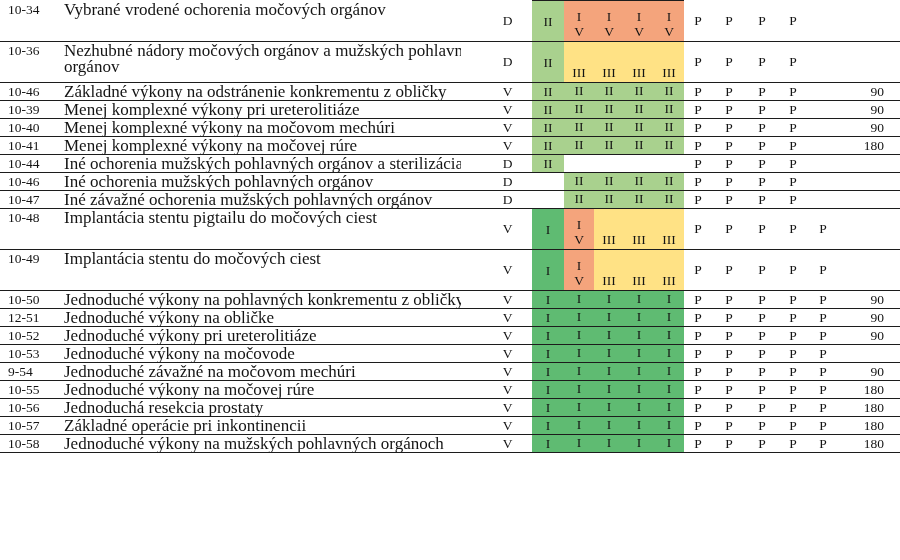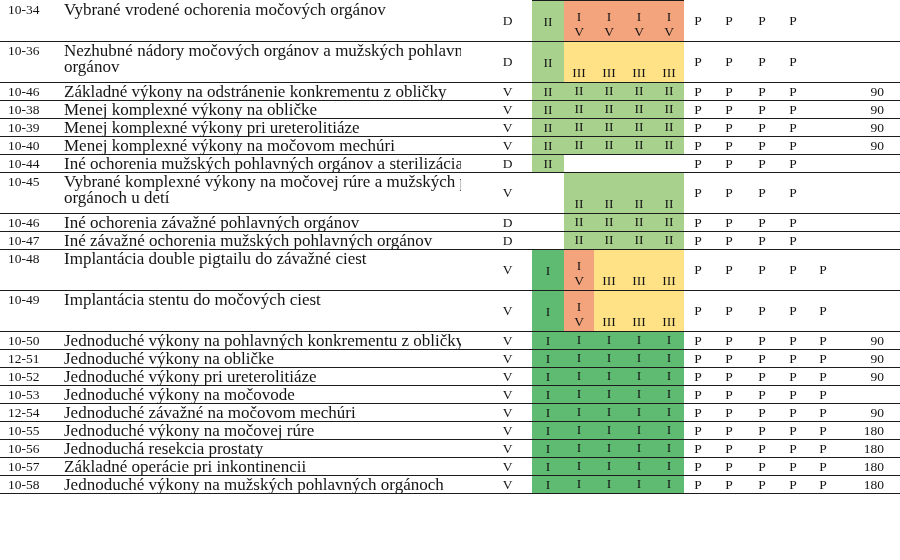--- a/index.html
+++ b/index.html
@@ -91,36 +91,20 @@
         <td class="grade gn" style="background: rgb(169, 209, 142);">II</td>
         <td class="grade gn" style="background: rgb(169, 209, 142);">II</td>
         <td class="pcol">P</td>
         <td class="pcol">P</td>
         <td class="pcol">P</td>
         <td class="pcol">P</td>
         <td class="pcol"></td>
         <td class="limit">90</td>
       </tr>
       <tr>
-        <td class="code">10-38</td>
-        <td class="desc">Menej komplexné výkony na obličke</td>
-        <td class="dv">V</td>
-        <td class="grade g1" style="background: rgb(169, 209, 142);">II</td>
-        <td class="grade gn" style="background: rgb(169, 209, 142);">II</td>
-        <td class="grade gn" style="background: rgb(169, 209, 142);">II</td>
-        <td class="grade gn" style="background: rgb(169, 209, 142);">II</td>
-        <td class="grade gn" style="background: rgb(169, 209, 142);">II</td>
-        <td class="pcol">P</td>
-        <td class="pcol">P</td>
-        <td class="pcol">P</td>
-        <td class="pcol">P</td>
-        <td class="pcol"></td>
-        <td class="limit">90</td>
-      </tr>
-      <tr>
         <td class="code">10-39</td>
         <td class="desc">Menej komplexné výkony pri ureterolitiáze</td>
         <td class="dv">V</td>
         <td class="grade g1" style="background: rgb(169, 209, 142);">II</td>
         <td class="grade gn" style="background: rgb(169, 209, 142);">II</td>
         <td class="grade gn" style="background: rgb(169, 209, 142);">II</td>
         <td class="grade gn" style="background: rgb(169, 209, 142);">II</td>
         <td class="grade gn" style="background: rgb(169, 209, 142);">II</td>
         <td class="pcol">P</td>
         <td class="pcol">P</td>
@@ -137,57 +121,56 @@
         <td class="grade gn" style="background: rgb(169, 209, 142);">II</td>
         <td class="grade gn" style="background: rgb(169, 209, 142);">II</td>
         <td class="grade gn" style="background: rgb(169, 209, 142);">II</td>
         <td class="grade gn" style="background: rgb(169, 209, 142);">II</td>
         <td class="pcol">P</td>
         <td class="pcol">P</td>
         <td class="pcol">P</td>
         <td class="pcol">P</td>
         <td class="pcol"></td>
         <td class="limit">90</td>
+      </tr>
+      <tr>
+        <td class="code">10-41</td>
+        <td class="desc">Menej komplexné výkony na močovej rúre</td>
+        <td class="dv">V</td>
+        <td class="grade g1" style="background: rgb(169, 209, 142);">II</td>
+        <td class="grade gn" style="background: rgb(169, 209, 142);">II</td>
+        <td class="grade gn" style="background: rgb(169, 209, 142);">II</td>
+        <td class="grade gn" style="background: rgb(169, 209, 142);">II</td>
+        <td class="grade gn" style="background: rgb(169, 209, 142);">II</td>
+        <td class="pcol">P</td>
+        <td class="pcol">P</td>
+        <td class="pcol">P</td>
+        <td class="pcol">P</td>
+        <td class="pcol"></td>
+        <td class="limit">180</td>
       </tr>
       <tr>
         <td class="code">10-44</td>
         <td class="desc">Iné ochorenia mužských pohlavných orgánov a sterilizácia u mužov</td>
         <td class="dv">D</td>
         <td class="grade g1" style="background: rgb(169, 209, 142);">II</td>
         <td class="grade gn"></td>
         <td class="grade gn"></td>
         <td class="grade gn"></td>
         <td class="grade gn"></td>
         <td class="pcol">P</td>
         <td class="pcol">P</td>
         <td class="pcol">P</td>
         <td class="pcol">P</td>
         <td class="pcol"></td>
         <td class="limit"></td>
       </tr>
-      <tr class="tall">
-        <td class="code">10-45</td>
-        <td class="desc">Vybrané komplexné výkony na močovej rúre a mužských pohlavných
-orgánoch u detí</td>
-        <td class="dv">V</td>
-        <td class="grade g1"></td>
-        <td class="grade gn" style="background: rgb(169, 209, 142);">II</td>
-        <td class="grade gn" style="background: rgb(169, 209, 142);">II</td>
-        <td class="grade gn" style="background: rgb(169, 209, 142);">II</td>
-        <td class="grade gn" style="background: rgb(169, 209, 142);">II</td>
-        <td class="pcol">P</td>
-        <td class="pcol">P</td>
-        <td class="pcol">P</td>
-        <td class="pcol">P</td>
-        <td class="pcol"></td>
-        <td class="limit"></td>
-      </tr>
       <tr>
         <td class="code">10-46</td>
-        <td class="desc">Iné ochorenia závažné pohlavných orgánov</td>
+        <td class="desc">Iné ochorenia mužských pohlavných orgánov</td>
         <td class="dv">D</td>
         <td class="grade g1"></td>
         <td class="grade gn" style="background: rgb(169, 209, 142);">II</td>
         <td class="grade gn" style="background: rgb(169, 209, 142);">II</td>
         <td class="grade gn" style="background: rgb(169, 209, 142);">II</td>
         <td class="grade gn" style="background: rgb(169, 209, 142);">II</td>
         <td class="pcol">P</td>
         <td class="pcol">P</td>
         <td class="pcol">P</td>
         <td class="pcol">P</td>
@@ -205,21 +188,21 @@
         <td class="grade gn" style="background: rgb(169, 209, 142);">II</td>
         <td class="pcol">P</td>
         <td class="pcol">P</td>
         <td class="pcol">P</td>
         <td class="pcol">P</td>
         <td class="pcol"></td>
         <td class="limit"></td>
       </tr>
       <tr class="tall">
         <td class="code">10-48</td>
-        <td class="desc">Implantácia double pigtailu do závažné ciest</td>
+        <td class="desc">Implantácia stentu pigtailu do močových ciest</td>
         <td class="dv">V</td>
         <td class="grade g1" style="background: rgb(95, 187, 114);">I</td>
         <td class="grade gn" style="background: rgb(244, 164, 124);">I
 V</td>
         <td class="grade gn" style="background: rgb(255, 226, 133);">III</td>
         <td class="grade gn" style="background: rgb(255, 226, 133);">III</td>
         <td class="grade gn" style="background: rgb(255, 226, 133);">III</td>
         <td class="pcol">P</td>
         <td class="pcol">P</td>
         <td class="pcol">P</td>
@@ -302,21 +285,21 @@
         <td class="grade gn" style="background: rgb(95, 187, 114);">I</td>
         <td class="grade gn" style="background: rgb(95, 187, 114);">I</td>
         <td class="pcol">P</td>
         <td class="pcol">P</td>
         <td class="pcol">P</td>
         <td class="pcol">P</td>
         <td class="pcol">P</td>
         <td class="limit"></td>
       </tr>
       <tr>
-        <td class="code">12-54</td>
+        <td class="code">9-54</td>
         <td class="desc">Jednoduché závažné na močovom mechúri</td>
         <td class="dv">V</td>
         <td class="grade g1" style="background: rgb(95, 187, 114);">I</td>
         <td class="grade gn" style="background: rgb(95, 187, 114);">I</td>
         <td class="grade gn" style="background: rgb(95, 187, 114);">I</td>
         <td class="grade gn" style="background: rgb(95, 187, 114);">I</td>
         <td class="grade gn" style="background: rgb(95, 187, 114);">I</td>
         <td class="pcol">P</td>
         <td class="pcol">P</td>
         <td class="pcol">P</td>

